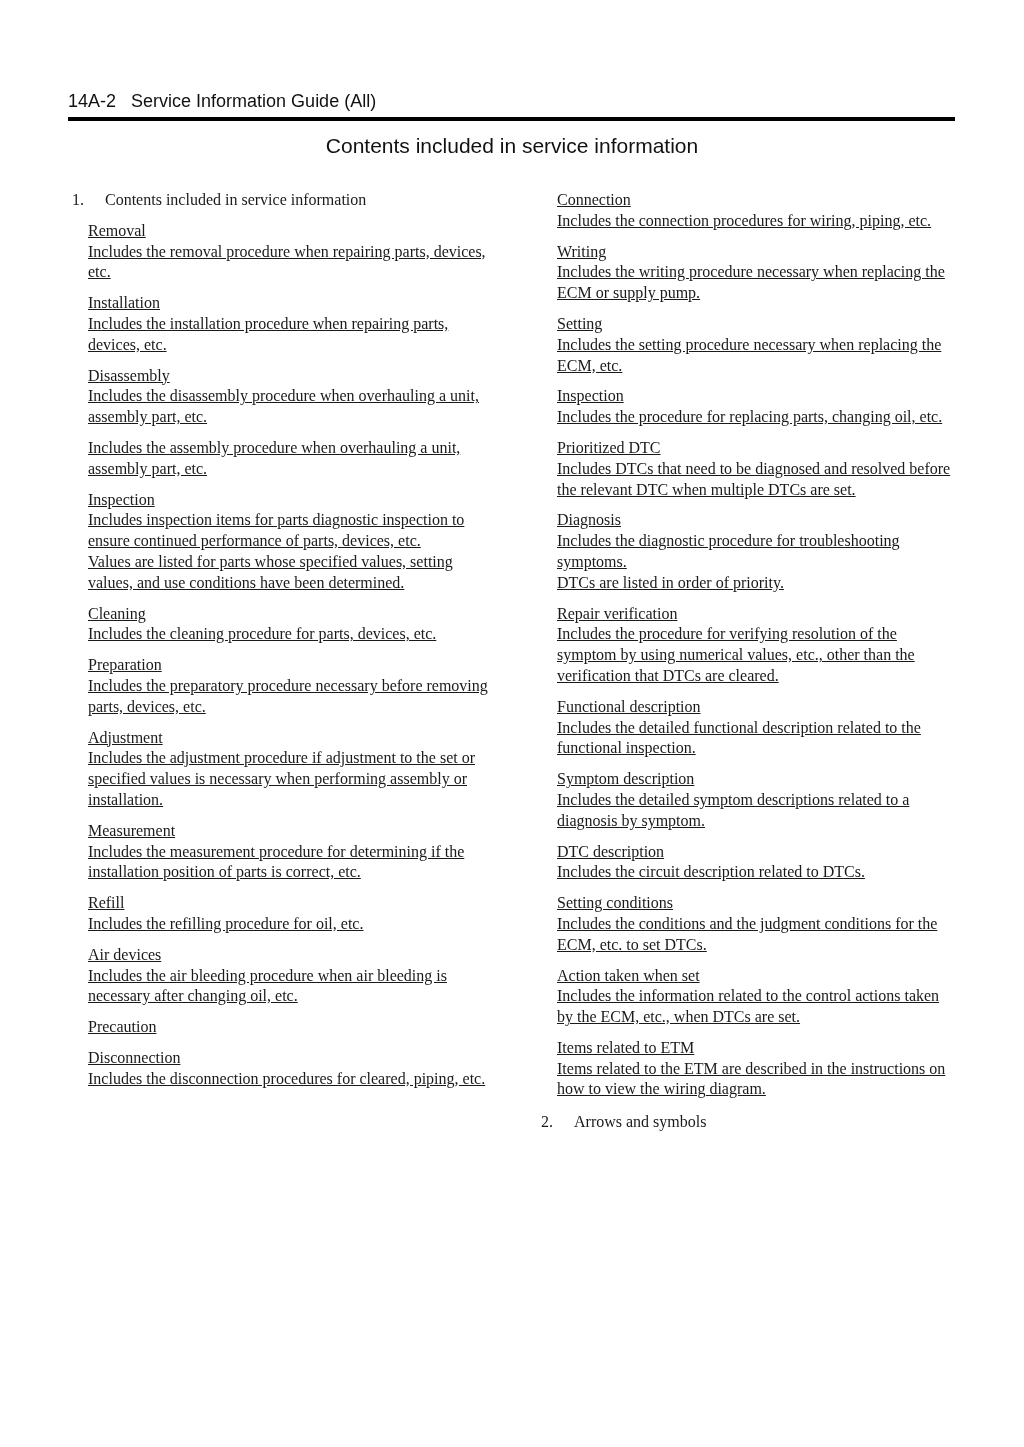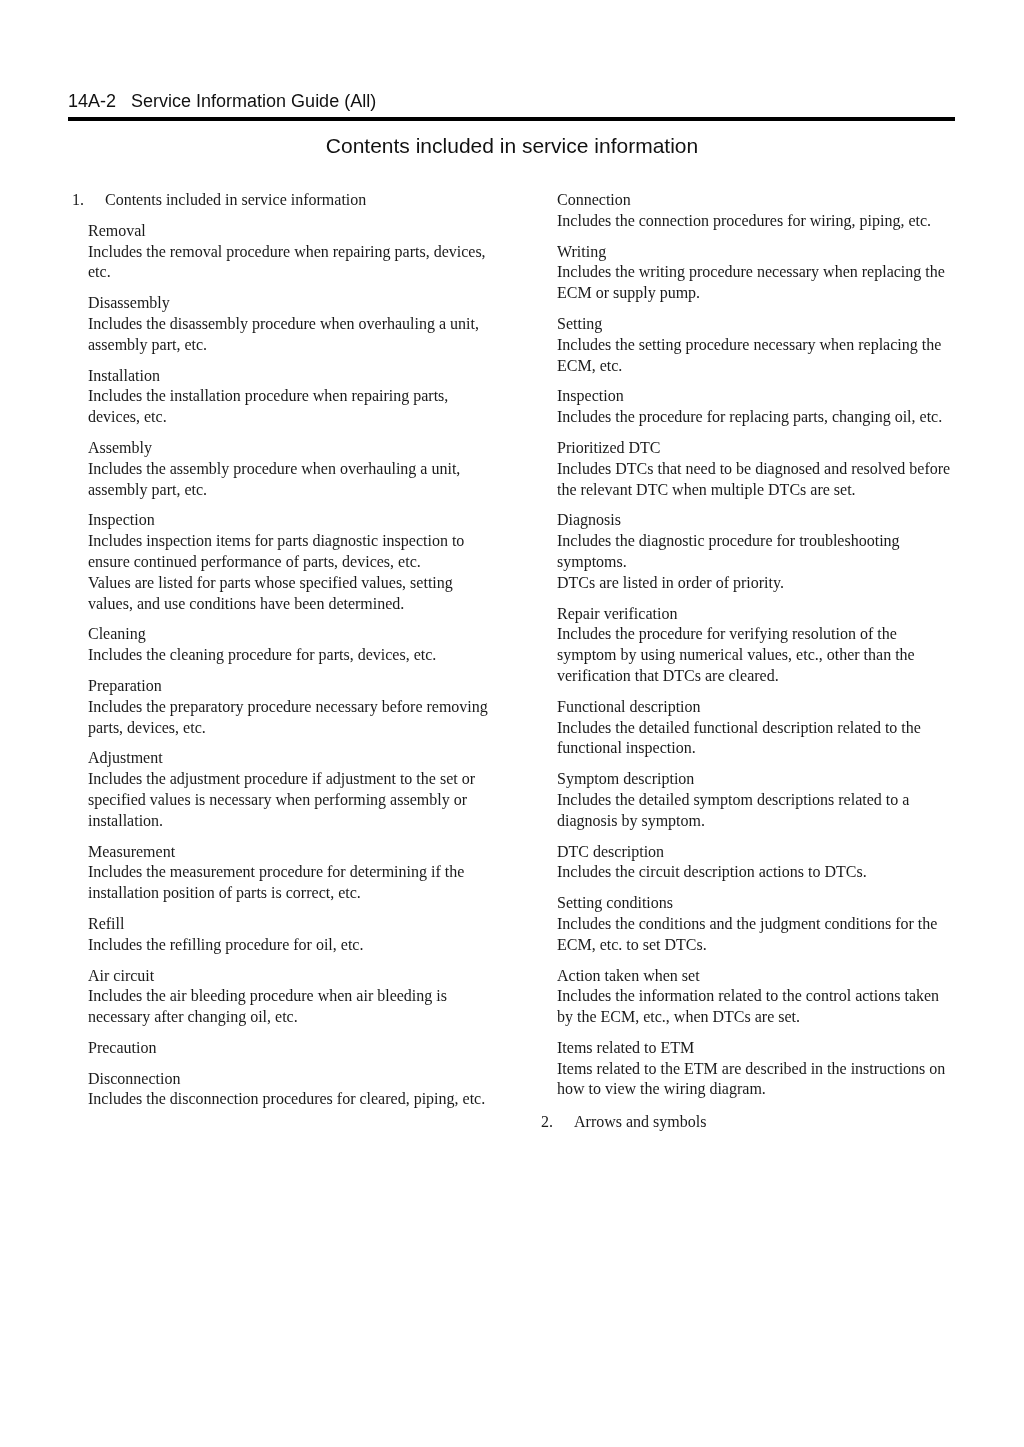--- a/index.html
+++ b/index.html
@@ -70,20 +70,21 @@
   }
   .numbered-heading .lbl {
     flex: 1;
   }
   .entries {
     margin-left: 16px;
     width: 400px;
   }
   .entry {
     margin-top: 10px;
+    text-decoration: underline;
   }
   .entry .term { }
   .entry .desc {
     white-space: pre-line;
   }
   .section-2 {
     margin-top: 12px;
   }
 </style>
 </head>
@@ -104,29 +105,28 @@
       <div class="numbered-heading">
         <span class="num">1.</span>
         <span class="lbl">Contents included in service information</span>
       </div>
       <div class="entries">
         <div class="entry">
           <div class="term">Removal</div>
           <div class="desc">Includes the removal procedure when repairing parts, devices, etc.</div>
         </div>
         <div class="entry">
+          <div class="term">Installation</div>
+          <div class="desc">Includes the installation procedure when repairing parts, devices, etc.</div>
+        </div>
+        <div class="entry">
           <div class="term">Disassembly</div>
           <div class="desc">Includes the disassembly procedure when overhauling a unit, assembly part, etc.</div>
         </div>
         <div class="entry">
-          <div class="term">Installation</div>
-          <div class="desc">Includes the installation procedure when repairing parts, devices, etc.</div>
-        </div>
-        <div class="entry">
-          <div class="term">Assembly</div>
           <div class="desc">Includes the assembly procedure when overhauling a unit, assembly part, etc.</div>
         </div>
         <div class="entry">
           <div class="term">Inspection</div>
           <div class="desc">Includes inspection items for parts diagnostic inspection to ensure continued performance of parts, devices, etc.
 Values are listed for parts whose specified values, setting values, and use conditions have been determined.</div>
         </div>
         <div class="entry">
           <div class="term">Cleaning</div>
           <div class="desc">Includes the cleaning procedure for parts, devices, etc.</div>
@@ -141,21 +141,21 @@
         </div>
         <div class="entry">
           <div class="term">Measurement</div>
           <div class="desc">Includes the measurement procedure for determining if the installation position of parts is correct, etc.</div>
         </div>
         <div class="entry">
           <div class="term">Refill</div>
           <div class="desc">Includes the refilling procedure for oil, etc.</div>
         </div>
         <div class="entry">
-          <div class="term">Air circuit</div>
+          <div class="term">Air devices</div>
           <div class="desc">Includes the air bleeding procedure when air bleeding is necessary after changing oil, etc.</div>
         </div>
         <div class="entry">
           <div class="term">Precaution</div>
         </div>
         <div class="entry">
           <div class="term">Disconnection</div>
           <div class="desc">Includes the disconnection procedures for cleared, piping, etc.</div>
         </div>
       </div>
@@ -195,21 +195,21 @@
         <div class="entry">
           <div class="term">Functional description</div>
           <div class="desc">Includes the detailed functional description related to the functional inspection.</div>
         </div>
         <div class="entry">
           <div class="term">Symptom description</div>
           <div class="desc">Includes the detailed symptom descriptions related to a diagnosis by symptom.</div>
         </div>
         <div class="entry">
           <div class="term">DTC description</div>
-          <div class="desc">Includes the circuit description actions to DTCs.</div>
+          <div class="desc">Includes the circuit description related to DTCs.</div>
         </div>
         <div class="entry">
           <div class="term">Setting conditions</div>
           <div class="desc">Includes the conditions and the judgment conditions for the ECM, etc. to set DTCs.</div>
         </div>
         <div class="entry">
           <div class="term">Action taken when set</div>
           <div class="desc">Includes the information related to the control actions taken by the ECM, etc., when DTCs are set.</div>
         </div>
         <div class="entry">

